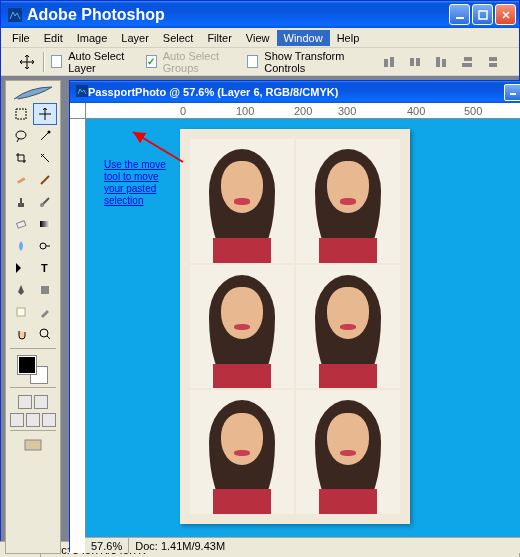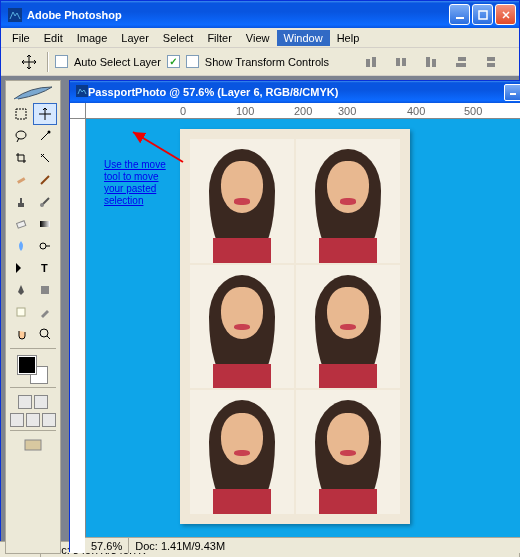--- a/index.html
+++ b/index.html
@@ -1,21 +1,21 @@
 <!DOCTYPE html>
 <html><head>
 <meta charset="utf-8">
 <style>
 * { margin: 0; padding: 0; box-sizing: border-box; font-family: Tahoma, sans-serif; font-size: 11px; }
 body { background: #ece9d8; width: 520px; height: 557px; overflow: hidden; }
 
 .window { border: 1px solid #0831d9; background: #ece9d8; }
 .titlebar { height: 27px; background: linear-gradient(to bottom, #3c8cf0 0%, #0855e0 8%, #0855e0 40%, #0c6aff 88%, #0855e0 100%); display: flex; align-items: center; padding: 0 3px 0 6px; }
 .titlebar .icon { width: 16px; height: 16px; margin-right: 4px; display: inline-flex; align-items: center; justify-content: center; }
-.titlebar .title { color: #fff; font-weight: bold; font-size: 11px; flex: 1; }
+.titlebar .title { color: #fff; font-weight: bold; font-size: 16px; flex: 1; }
 .win-btns { display: flex; gap: 2px; }
 .win-btn { width: 21px; height: 21px; border-radius: 3px; border: 1px solid #fff; display: flex; align-items: center; justify-content: center; color: #fff; font-weight: bold; font-size: 11px; }
 .win-btn.min, .win-btn.max { background: linear-gradient(to bottom, #7eaef5, #2a6ee0); }
 .win-btn.close { background: linear-gradient(to bottom, #f5937e, #e04a2a); }
 
 .menubar { height: 20px; background: #ece9d8; display: flex; align-items: center; padding: 6px 4px; border-bottom: 1px solid #d4d0c8; }
 .menu-item { padding: 2px 7px; cursor: default; }
 .menu-item.active { background: #316ac5; color: #fff; }
 
 .toolbar { height: 28px; background: #ece9d8; display: flex; align-items: center; padding: 0 16px; gap: 6px; border-bottom: 1px solid #d4d0c8; }
@@ -113,20 +113,21 @@
   <div class="toolbar">
     <div class="tb-btn">
       <svg width="16" height="16">
           <path d="M8 1 L8 15 M1 8 L15 8 M8 1 L6 3 M8 1 L10 3 M8 15 L6 13 M8 15 L10 13 M1 8 L3 6 M1 8 L3 10 M15 8 L13 6 M15 8 L13 10" stroke="#000" stroke-width="1" fill="none"></path>
         </svg>
     </div>
     <div class="sep"></div>
     <span class="checkbox"></span>
     <span class="tb-label">Auto Select Layer</span>
     <span class="checkbox checked"></span>
+    <span class="tb-label disabled">Auto Select Groups</span>
     <span class="checkbox"></span>
     <span class="tb-label">Show Transform Controls</span>
     <div style="flex:1"></div>
     <div class="tb-btn">
         <svg width="14" height="14">
           <rect x="2" y="4" width="4" height="8" fill="#888"></rect>
           <rect x="8" y="2" width="4" height="10" fill="#888"></rect>
         </svg>
       </div>
     <div class="tb-btn">

